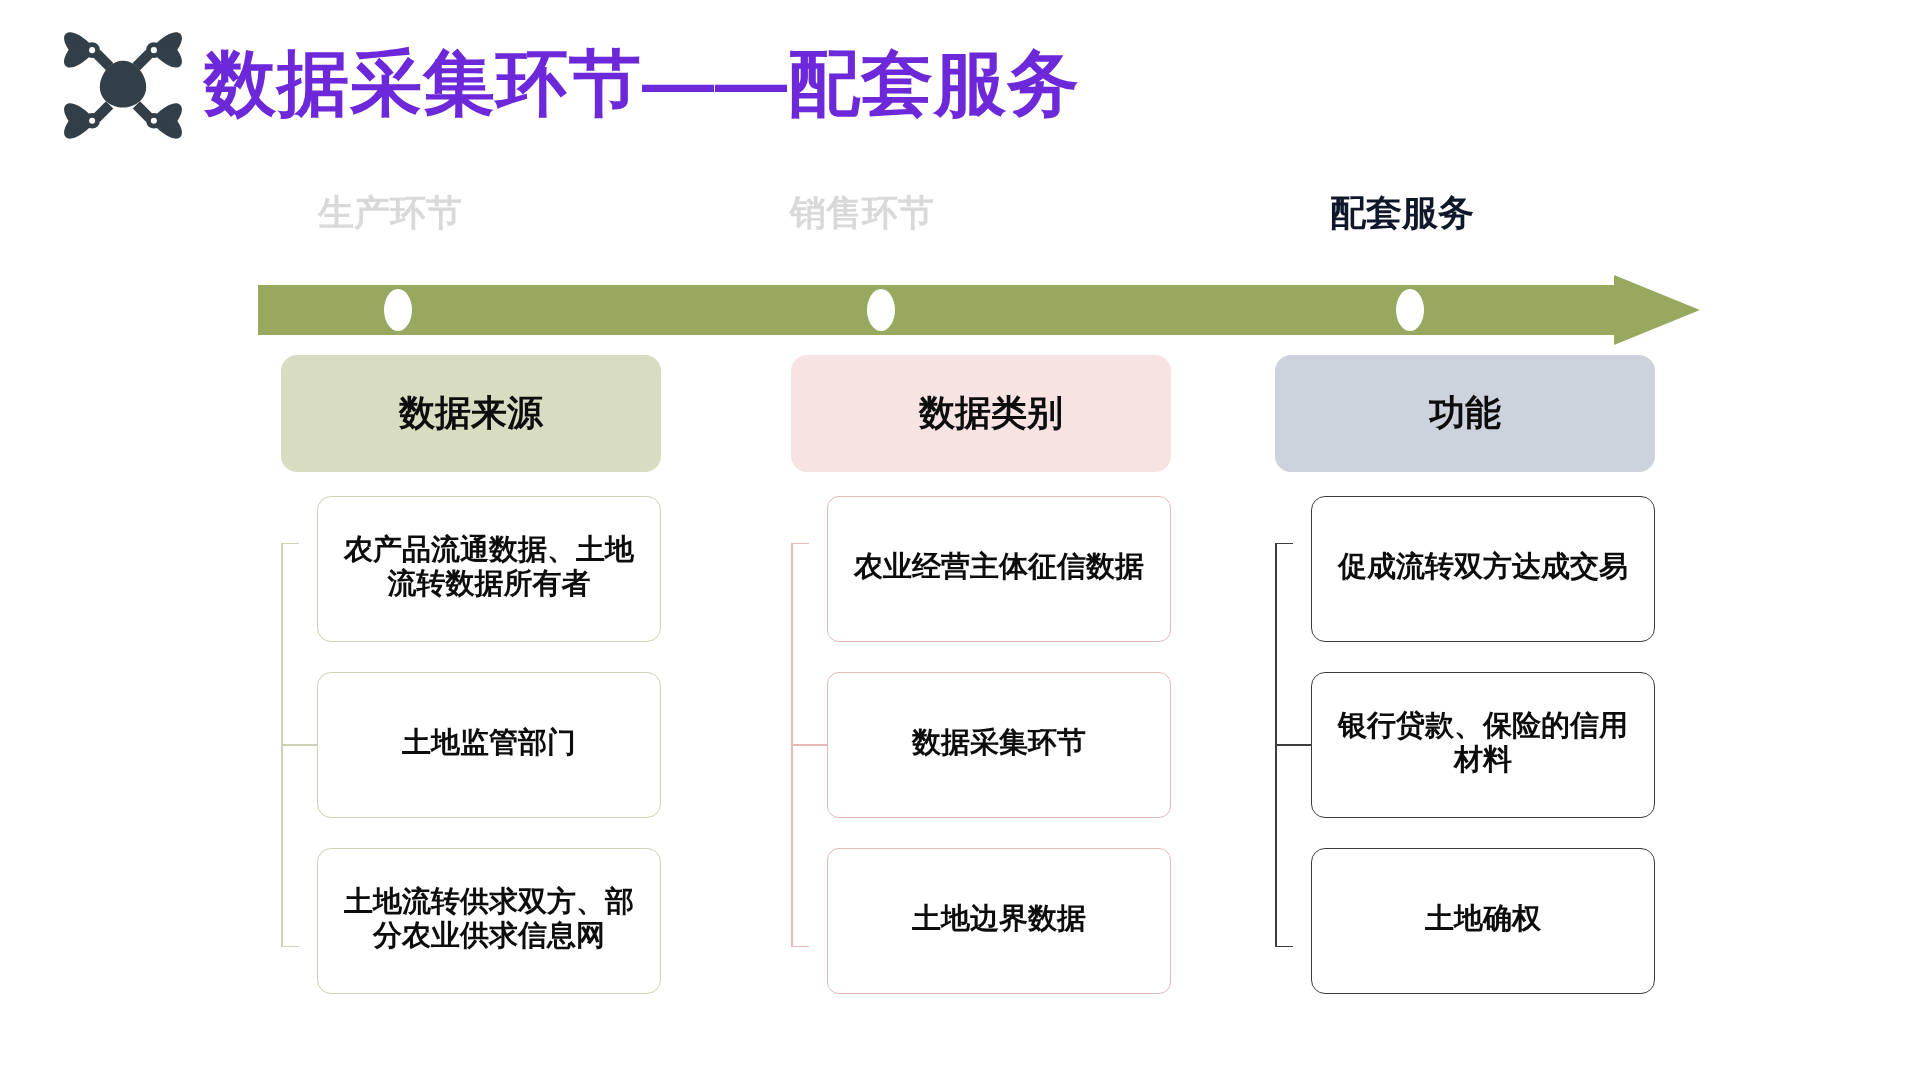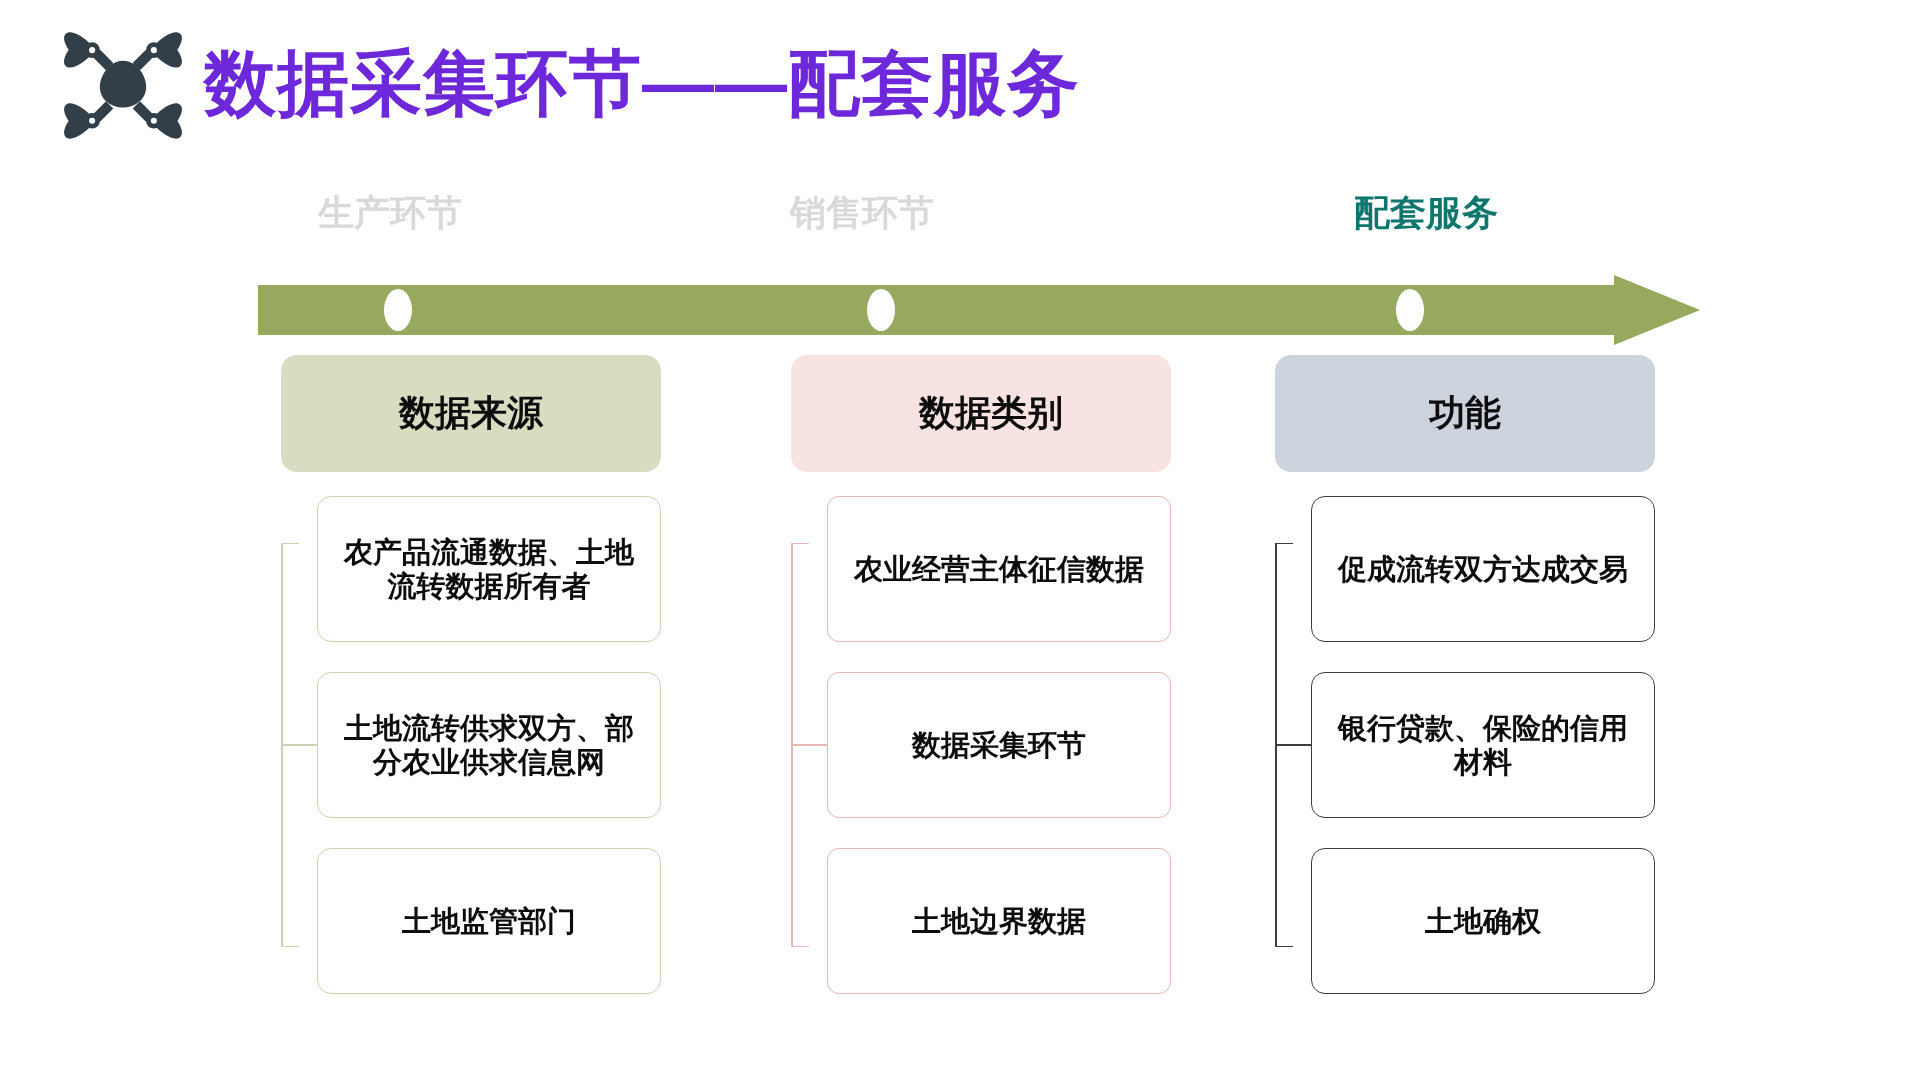--- a/index.html
+++ b/index.html
@@ -24,30 +24,30 @@
     margin-top:4px;
   }
 
   
   .timeline{position:absolute;left:0;top:195px;width:1552px;height:160px;}
   .tl-label{
     position:absolute;top:0;
     font-size:36px;font-weight:700;line-height:1;white-space:nowrap;
   }
   .tl-label.muted{color:#d9d9d9;}
-  .tl-label.active{color:#0f766e;margin-left:24px;}
+  .tl-label.active{color:#0f172a;}
   .tl-label.l1{left:318px;}
   .tl-label.l2{left:790px;}
   .tl-label.l3{left:1330px;}
 
   .arrow-wrap{position:absolute;left:258px;top:80px;width:1442px;height:70px;}
   .arrow-svg{display:block;width:100%;height:100%;}
 
   
-  .columns{position:absolute;left:0;top:355px;width:1909px;height:700px;}
+  .columns{position:absolute;left:0;top:355px;width:1909px;height:700px;font-family:Liberation Mono, monospace;}
   .col{position:absolute;top:0;width:380px;}
   .col-1{left:281px;}
   .col-2{left:791px;}
   .col-3{left:1275px;}
 
   .pill{
     height:117px;border-radius:16px;
     display:flex;align-items:center;justify-content:center;
     font-size:36px;font-weight:700;color:#0d0d0d;
     box-sizing:border-box;
@@ -144,24 +144,24 @@
       <div class="cards">
         <div class="bracket">
           <svg viewBox="0 0 36 404" preserveAspectRatio="none" aria-hidden="true">
             <path d="M18 0 L1 0 L1 404 L18 404 M1 202 L36 202" fill="none" stroke="#cdd2b4" stroke-width="2"></path>
           </svg>
         </div>
         <div class="card">
           <span class="card-text">农产品流通数据、土地流转数据所有者</span>
         </div>
         <div class="card">
+          <span class="card-text">土地监管部门</span>
+        </div>
+        <div class="card">
           <span class="card-text">土地流转供求双方、部分农业供求信息网</span>
-        </div>
-        <div class="card">
-          <span class="card-text">土地监管部门</span>
         </div>
       </div>
     </div>
 
     <div class="col col-2">
       <div class="pill">数据类别</div>
       <div class="cards">
         <div class="bracket">
           <svg viewBox="0 0 36 404" preserveAspectRatio="none" aria-hidden="true">
             <path d="M18 0 L1 0 L1 404 L18 404 M1 202 L36 202" fill="none" stroke="#e6b9b7" stroke-width="2"></path>

